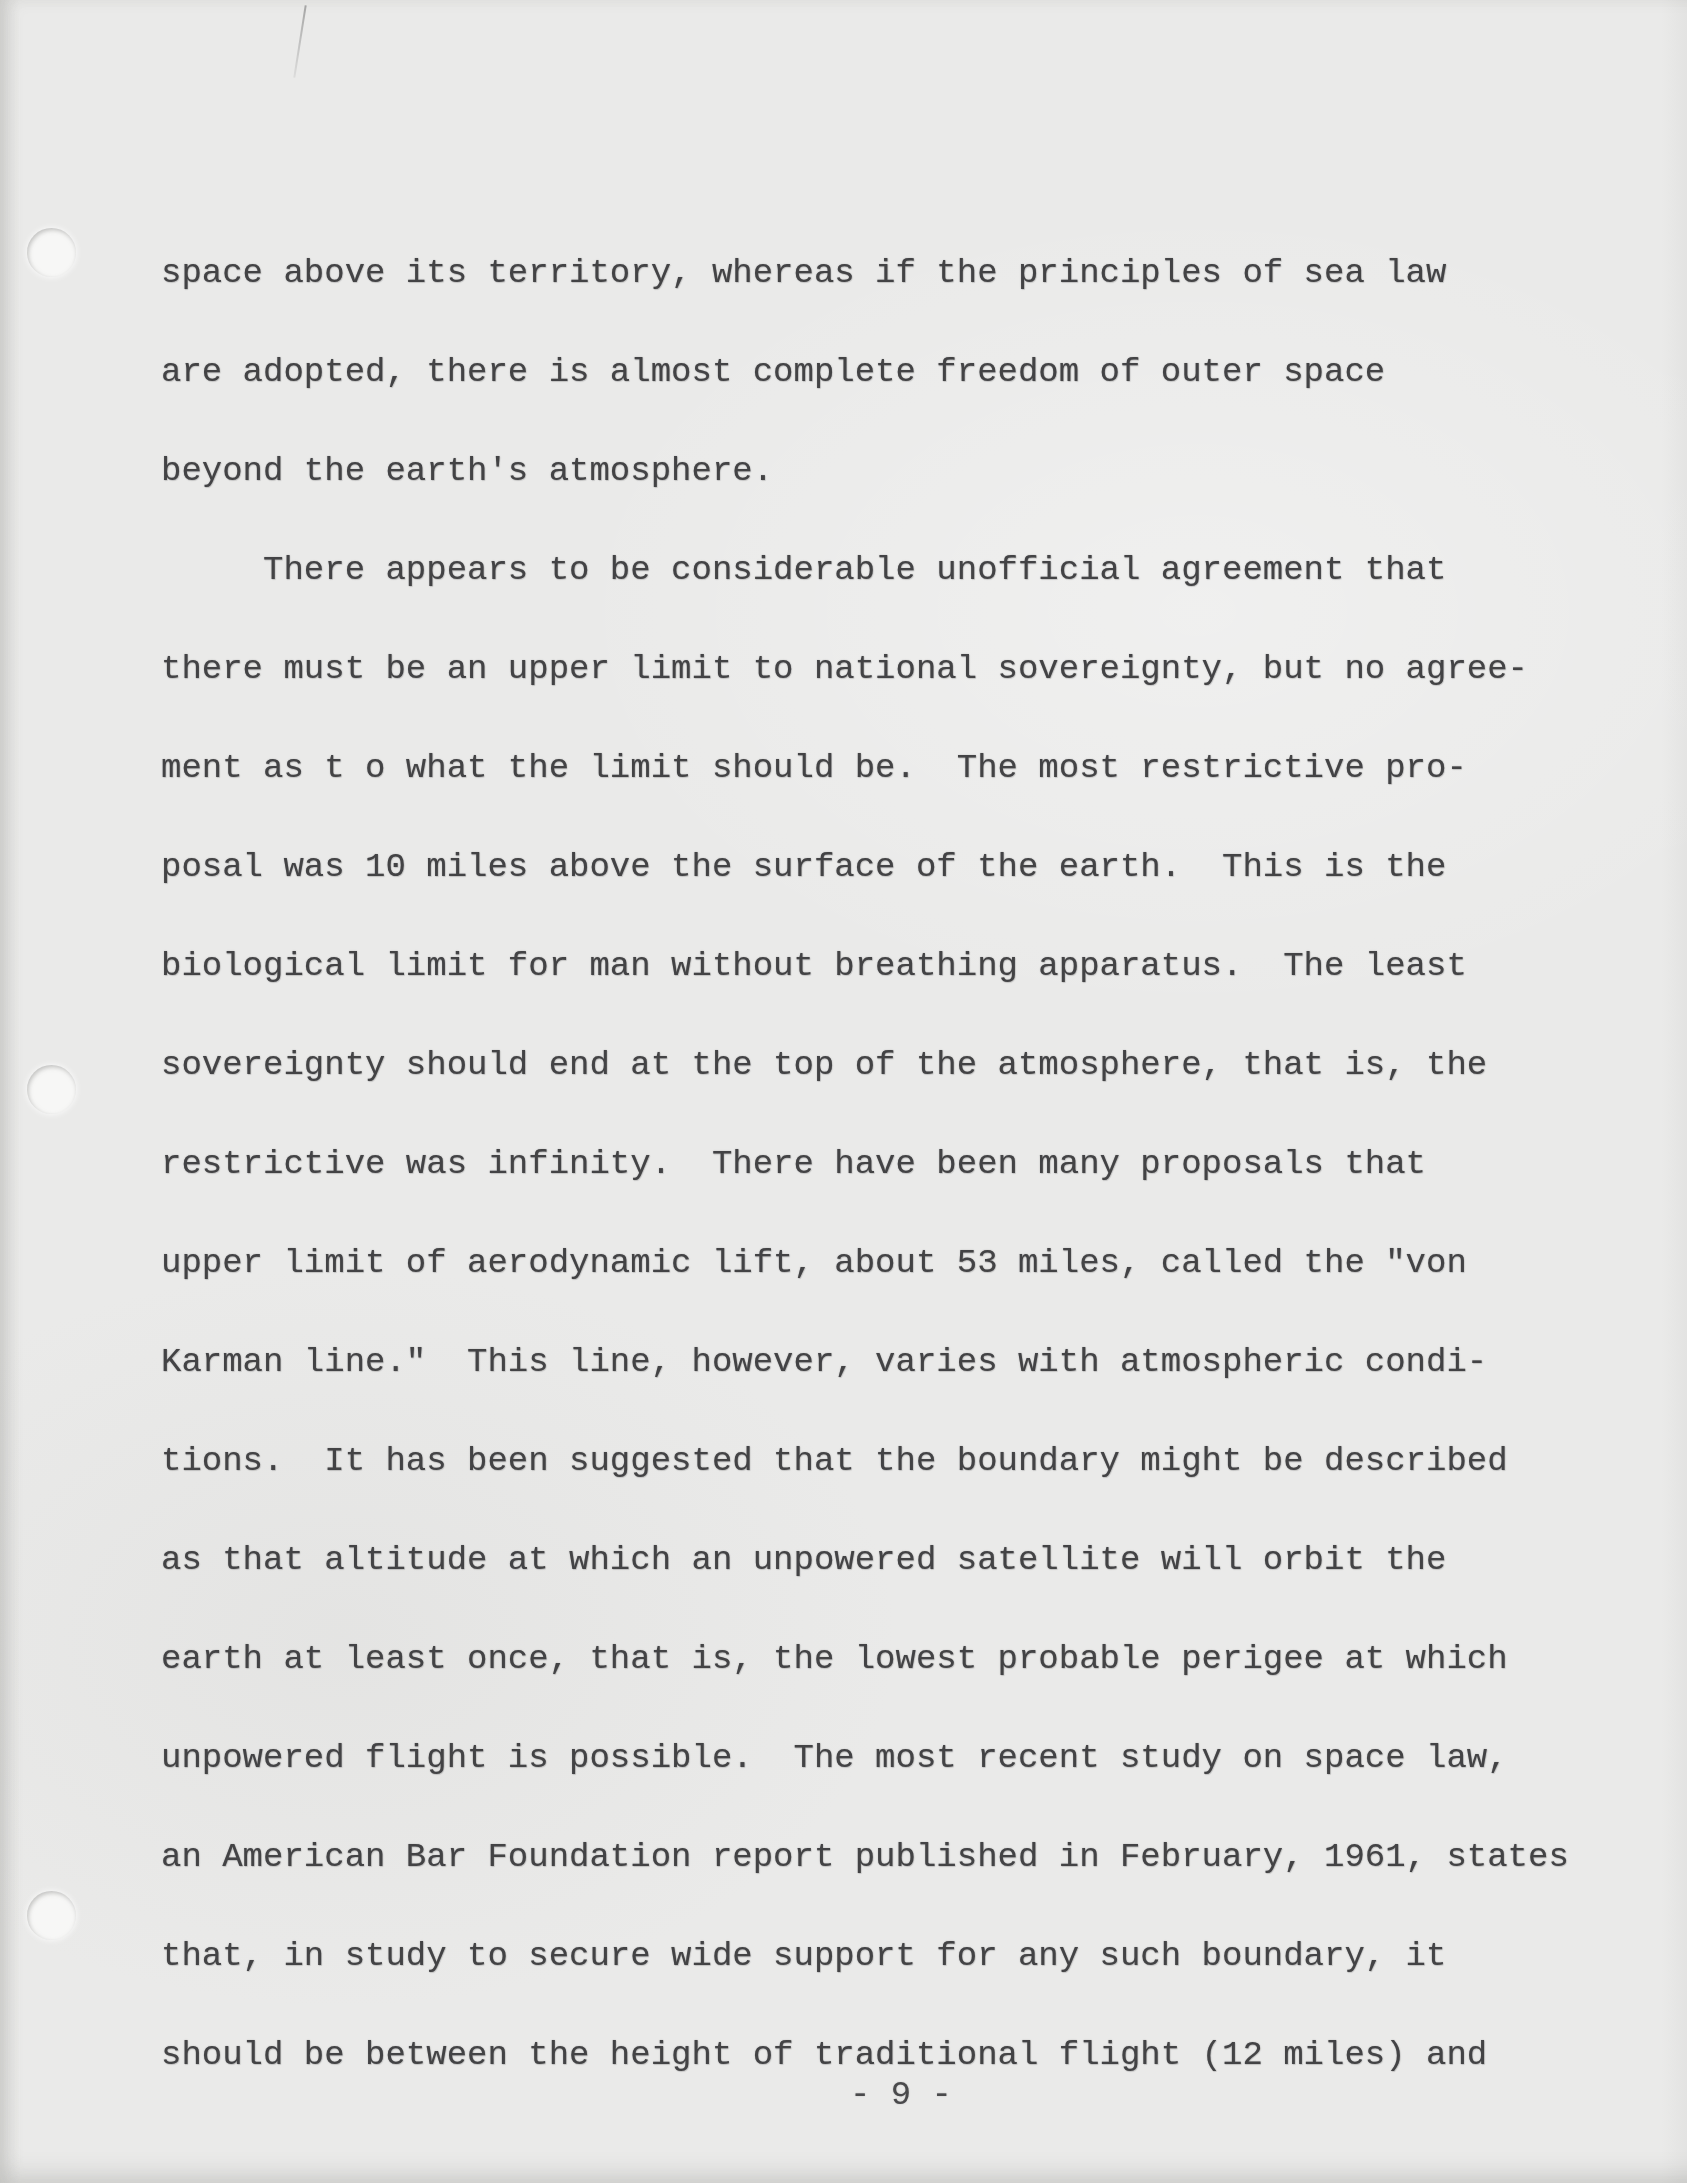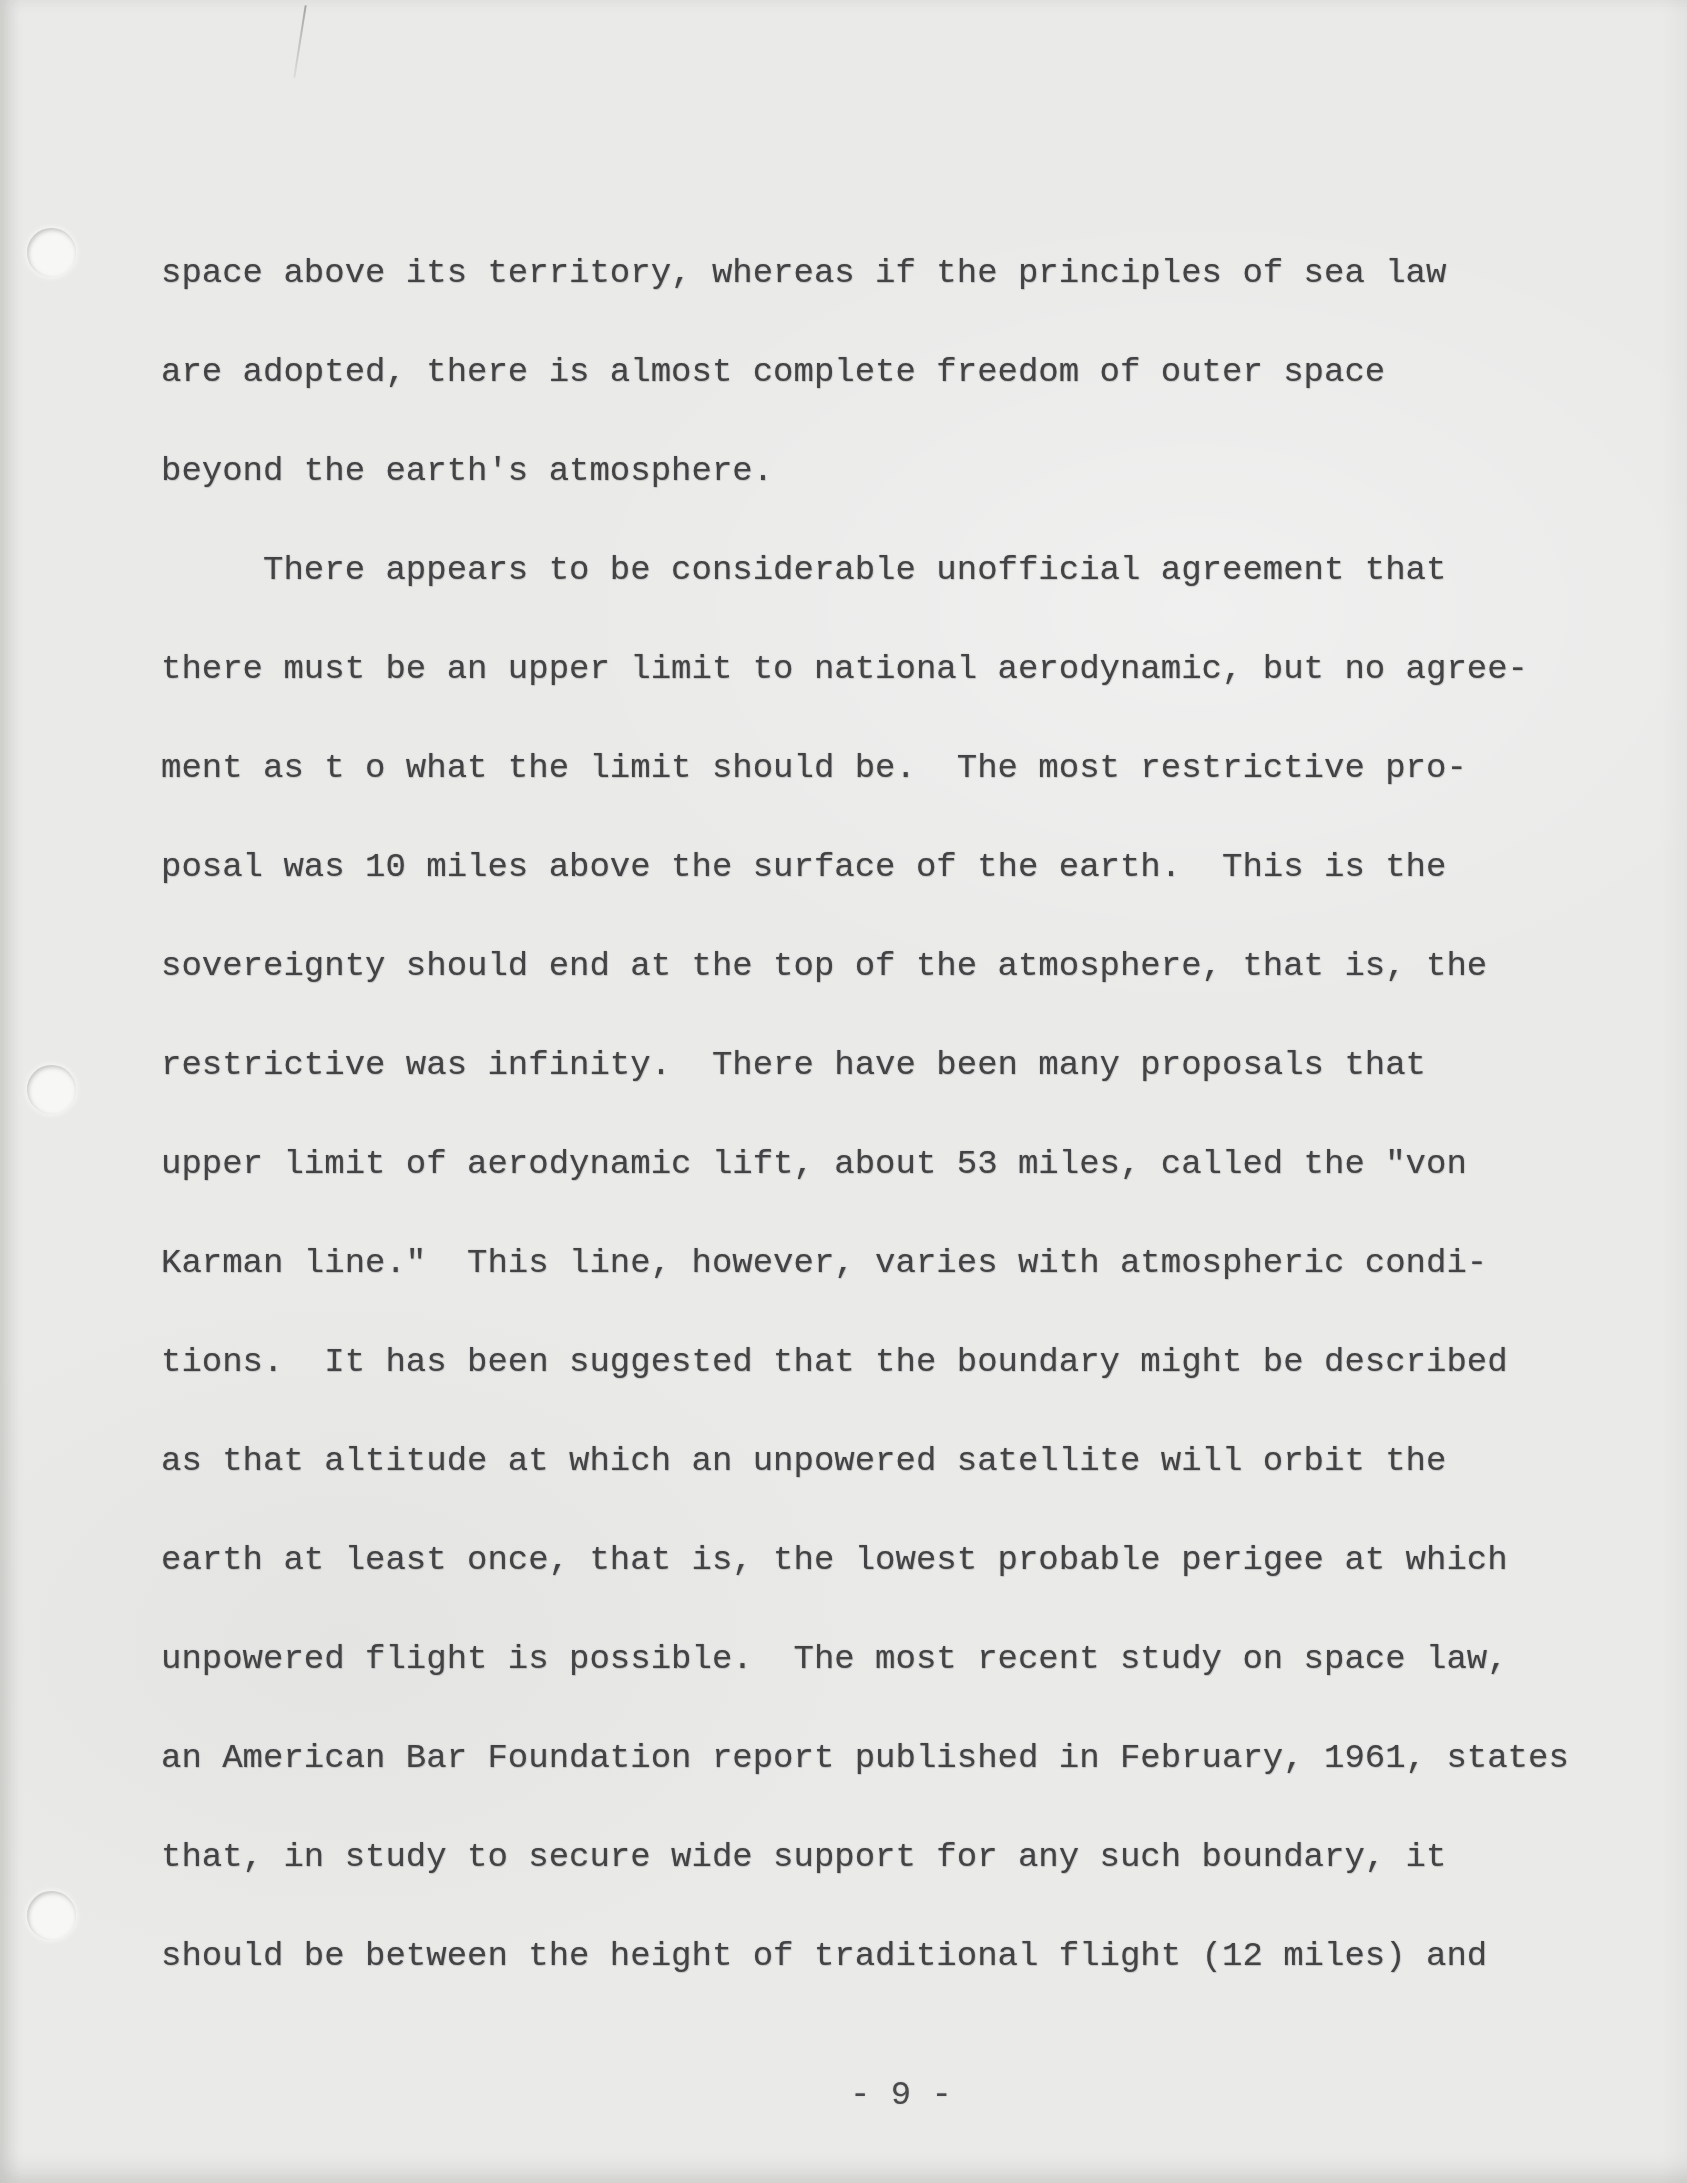--- a/index.html
+++ b/index.html
@@ -78,23 +78,24 @@
   <span class="punch-hole hole-2"></span>
   <span class="punch-hole hole-3"></span>
 
   <span class="scratch-mark"></span>
 
   <div class="text-body">
       <div class="text-line">space above its territory, whereas if the principles of sea law</div>
       <div class="text-line">are adopted, there is almost complete freedom of outer space</div>
       <div class="text-line">beyond the earth's atmosphere.</div>
       <div class="text-line">     There appears to be considerable unofficial agreement that</div>
-      <div class="text-line">there must be an upper limit to national aerodynamic, but no agree-</div>
+      <div class="text-line">there must be an upper limit to national sovereignty, but no agree-</div>
       <div class="text-line">ment as t o what the limit should be.  The most restrictive pro-</div>
       <div class="text-line">posal was 10 miles above the surface of the earth.  This is the</div>
+      <div class="text-line">biological limit for man without breathing apparatus.  The least</div>
       <div class="text-line">sovereignty should end at the top of the atmosphere, that is, the</div>
       <div class="text-line">restrictive was infinity.  There have been many proposals that</div>
       <div class="text-line">upper limit of aerodynamic lift, about 53 miles, called the "von</div>
       <div class="text-line">Karman line."  This line, however, varies with atmospheric condi-</div>
       <div class="text-line">tions.  It has been suggested that the boundary might be described</div>
       <div class="text-line">as that altitude at which an unpowered satellite will orbit the</div>
       <div class="text-line">earth at least once, that is, the lowest probable perigee at which</div>
       <div class="text-line">unpowered flight is possible.  The most recent study on space law,</div>
       <div class="text-line">an American Bar Foundation report published in February, 1961, states</div>
       <div class="text-line">that, in study to secure wide support for any such boundary, it</div>

